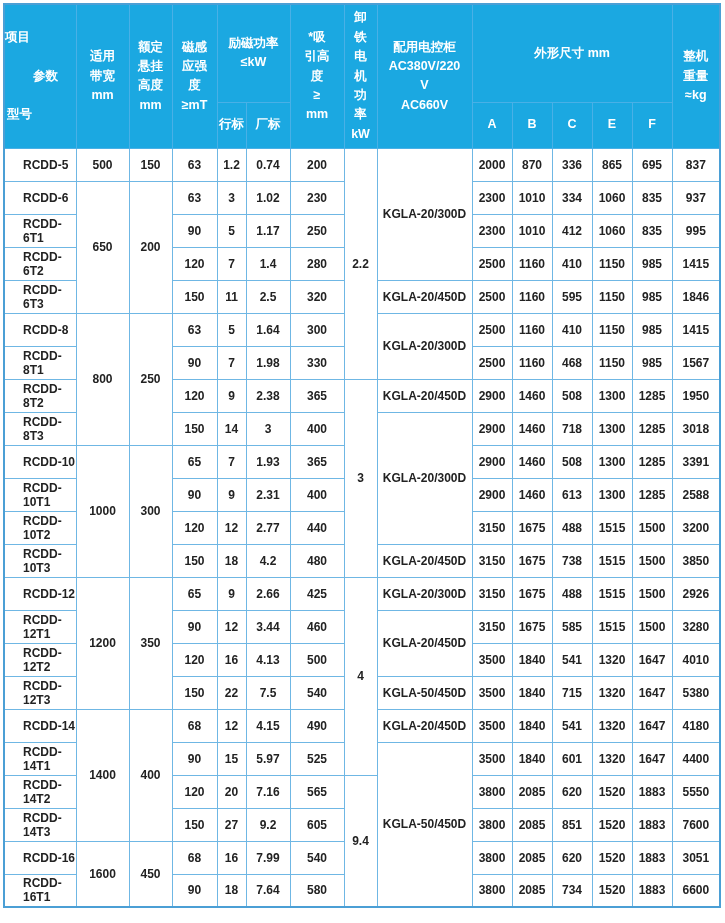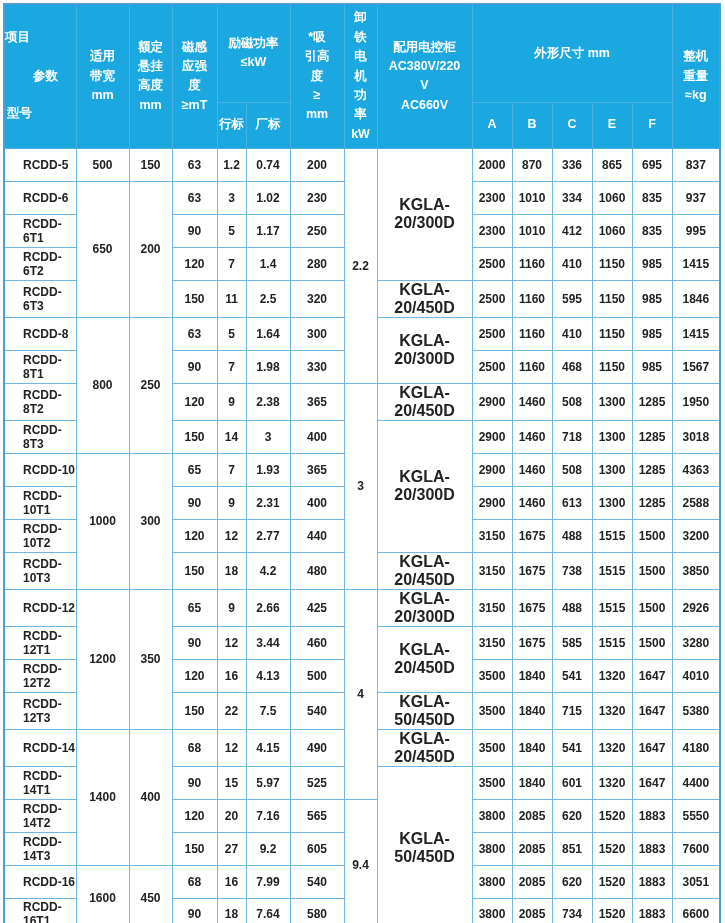--- a/index.html
+++ b/index.html
@@ -10,26 +10,26 @@
   col.c-model{width:72px}col.c-bw{width:53px}col.c-hh{width:43px}col.c-mt{width:45px}
   col.c-ind{width:29px}col.c-fac{width:44px}col.c-att{width:54px}col.c-motor{width:33px}
   col.c-cab{width:95px}col.c-dim{width:40px}col.c-wt{width:48px}
   thead th{background:#1ba8e1;color:#fff;font-weight:700;font-size:12.5px;
     border:1px solid #49b0e6;vertical-align:middle;text-align:center;
     white-space:pre-line;line-height:1.55;padding:2px 0;}
   thead tr.h-main{height:98px;}
   thead tr.h-sub{height:46px;}
   th.corner{text-align:left;padding-left:0;}
   .corner-l2{padding-left:28px;}
-  .corner-l3{padding-left:2px;font-family:Liberation Mono, monospace;}
+  .corner-l3{padding-left:2px;}
   tbody td{background:#fff;border:1px solid #6fb7e4;color:#222;
     font-size:12px;font-weight:600;text-align:center;vertical-align:middle;padding:0;}
   tbody tr{height:33px;}
   td.model{text-align:left;padding-left:18px;}
-  td.cab{font-size:16px;}
+  td.cab{font-size:12px;}
 </style>
 </head>
 <body>
 
 <div class="page">
 <table class="spec">
   <colgroup>
     <col class="c-model">
         <col class="c-bw">
         <col class="c-hh">
@@ -234,21 +234,21 @@
       <td rowspan="4">300</td>
       <td>65</td>
       <td>7</td>
       <td>1.93</td>
       <td>365</td>
       <td>2900</td>
       <td>1460</td>
       <td>508</td>
       <td>1300</td>
       <td>1285</td>
-      <td>4363</td>
+      <td>3391</td>
     </tr>
     <tr>
       <td class="model">RCDD-10T1</td>
       <td>90</td>
       <td>9</td>
       <td>2.31</td>
       <td>400</td>
       <td>2900</td>
       <td>1460</td>
       <td>613</td>

